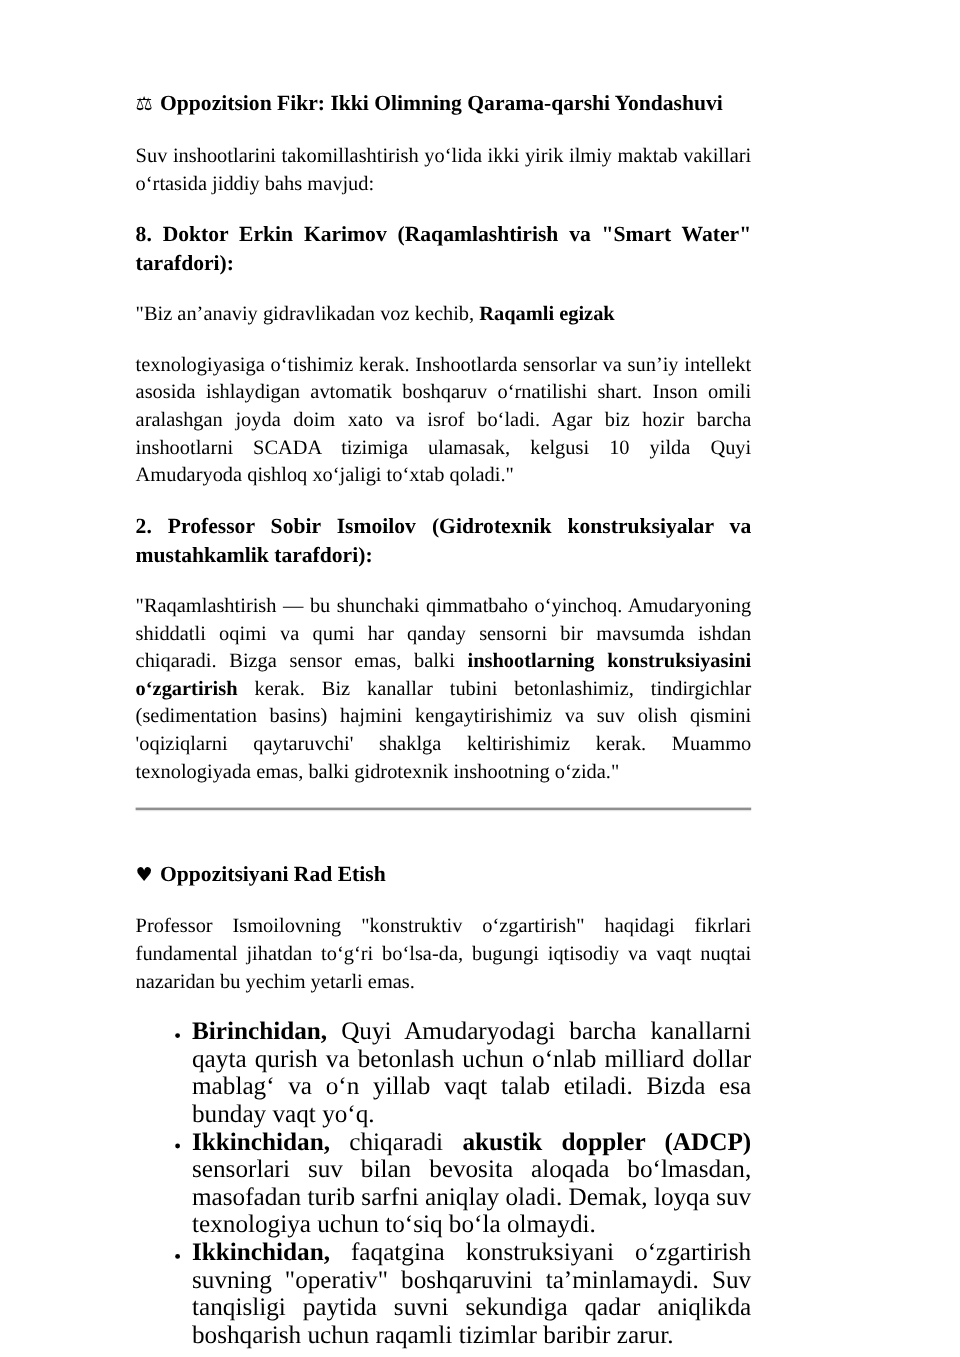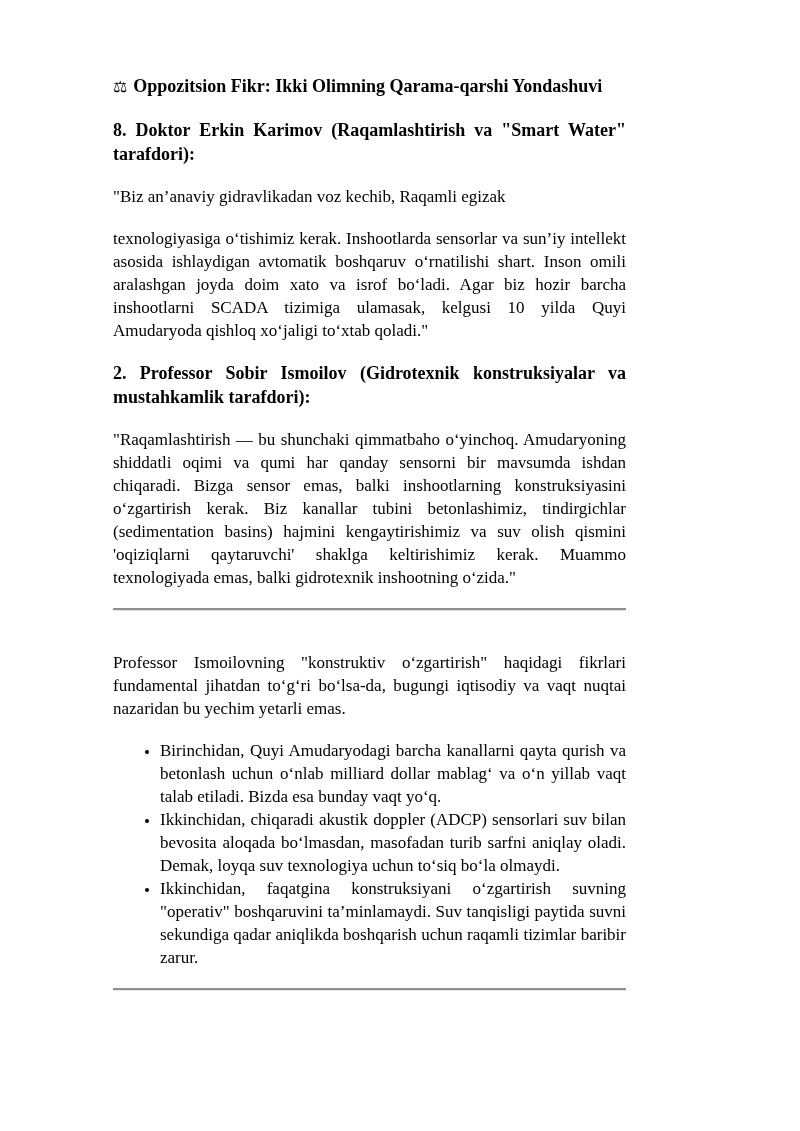--- a/index.html
+++ b/index.html
@@ -19,21 +19,21 @@
     font-size: 17px; line-height: 23px;
     text-align: justify;
     margin: 0 0 19px 0;
   }
   h3 {
     font-size: 18px; line-height: 24px;
     font-weight: bold;
     text-align: justify;
     margin: 0 0 19px 0;
   }
-  .bold { font-weight: normal; }
+  .bold { font-weight: bold; }
   .emoji {
     font-family: "DejaVu Sans", sans-serif;
     font-size: 16px;
     margin-right: 6px;
   }
   .tofu {
     display: inline-block;
     width: 10px; height: 15px;
     border: 1.4px solid #3a3a3a;
     margin-right: 9px;
@@ -44,46 +44,48 @@
     border-top: 2px solid #8f8f8f;
     border-bottom: 1px solid #e3e3e3;
     height: 0;
     margin: 19px 0 40px 0;
   }
   ul {
     margin: 19px 0 19px 0;
     padding: 0 0 0 47px;
   }
   li {
-    font-size: 17px; line-height: 23px;
+    font-size: 21px; line-height: 23px;
     text-align: justify;
     margin: 0;
   }
   li::marker { font-size: 14px; }
 </style>
 </head>
 <body>
 
 <div class="page">
 
   <h3><span class="emoji">⚖</span><span>Oppozitsion Fikr: Ikki Olimning Qarama-qarshi Yondashuvi</span></h3>
 
+  <p>Suv inshootlarini takomillashtirish yoʻlida ikki yirik ilmiy maktab vakillari oʻrtasida jiddiy bahs mavjud:</p>
 
   <h3>8. Doktor Erkin Karimov (Raqamlashtirish va "Smart Water" tarafdori):</h3>
 
   <p><span>"Biz anʼanaviy gidravlikadan voz kechib, </span><span class="bold">Raqamli egizak</span></p>
 
   <p> texnologiyasiga oʻtishimiz kerak. Inshootlarda sensorlar va sunʼiy intellekt asosida ishlaydigan avtomatik boshqaruv oʻrnatilishi shart. Inson omili aralashgan joyda doim xato va isrof boʻladi. Agar biz hozir barcha inshootlarni SCADA tizimiga ulamasak, kelgusi 10 yilda Quyi Amudaryoda qishloq xoʻjaligi toʻxtab qoladi."</p>
 
   <h3>2. Professor Sobir Ismoilov (Gidrotexnik konstruksiyalar va mustahkamlik tarafdori):</h3>
 
   <p><span>"Raqamlashtirish — bu shunchaki qimmatbaho oʻyinchoq. Amudaryoning shiddatli oqimi va qumi har qanday sensorni bir mavsumda ishdan chiqaradi. Bizga sensor emas, balki </span><span class="bold">inshootlarning konstruksiyasini oʻzgartirish</span><span> kerak. Biz kanallar tubini betonlashimiz, tindirgichlar (sedimentation basins) hajmini kengaytirishimiz va suv olish qismini 'oqiziqlarni qaytaruvchi' shaklga keltirishimiz kerak. Muammo texnologiyada emas, balki gidrotexnik inshootning oʻzida."</span></p>
 
   <hr>
 
+  <h3><span class="emoji">♥</span><span>Oppozitsiyani Rad Etish</span></h3>
 
   <p>Professor Ismoilovning "konstruktiv oʻzgartirish" haqidagi fikrlari fundamental jihatdan toʻgʻri boʻlsa-da, bugungi iqtisodiy va vaqt nuqtai nazaridan bu yechim yetarli emas.</p>
 
   <ul>
     <li><span class="bold">Birinchidan,</span><span> Quyi Amudaryodagi barcha kanallarni qayta qurish va betonlash uchun oʻnlab milliard dollar mablagʻ va oʻn yillab vaqt talab etiladi. Bizda esa bunday vaqt yoʻq.</span></li>
     <li><span class="bold">Ikkinchidan,</span><span> chiqaradi </span><span class="bold">akustik doppler (ADCP)</span><span> sensorlari suv bilan bevosita aloqada boʻlmasdan, masofadan turib sarfni aniqlay oladi. Demak, loyqa suv texnologiya uchun toʻsiq boʻla olmaydi.</span></li>
     <li><span class="bold">Ikkinchidan,</span><span> faqatgina konstruksiyani oʻzgartirish suvning "operativ" boshqaruvini taʼminlamaydi. Suv tanqisligi paytida suvni sekundiga qadar aniqlikda boshqarish uchun raqamli tizimlar baribir zarur.</span></li>
   </ul>
 
   <hr>

